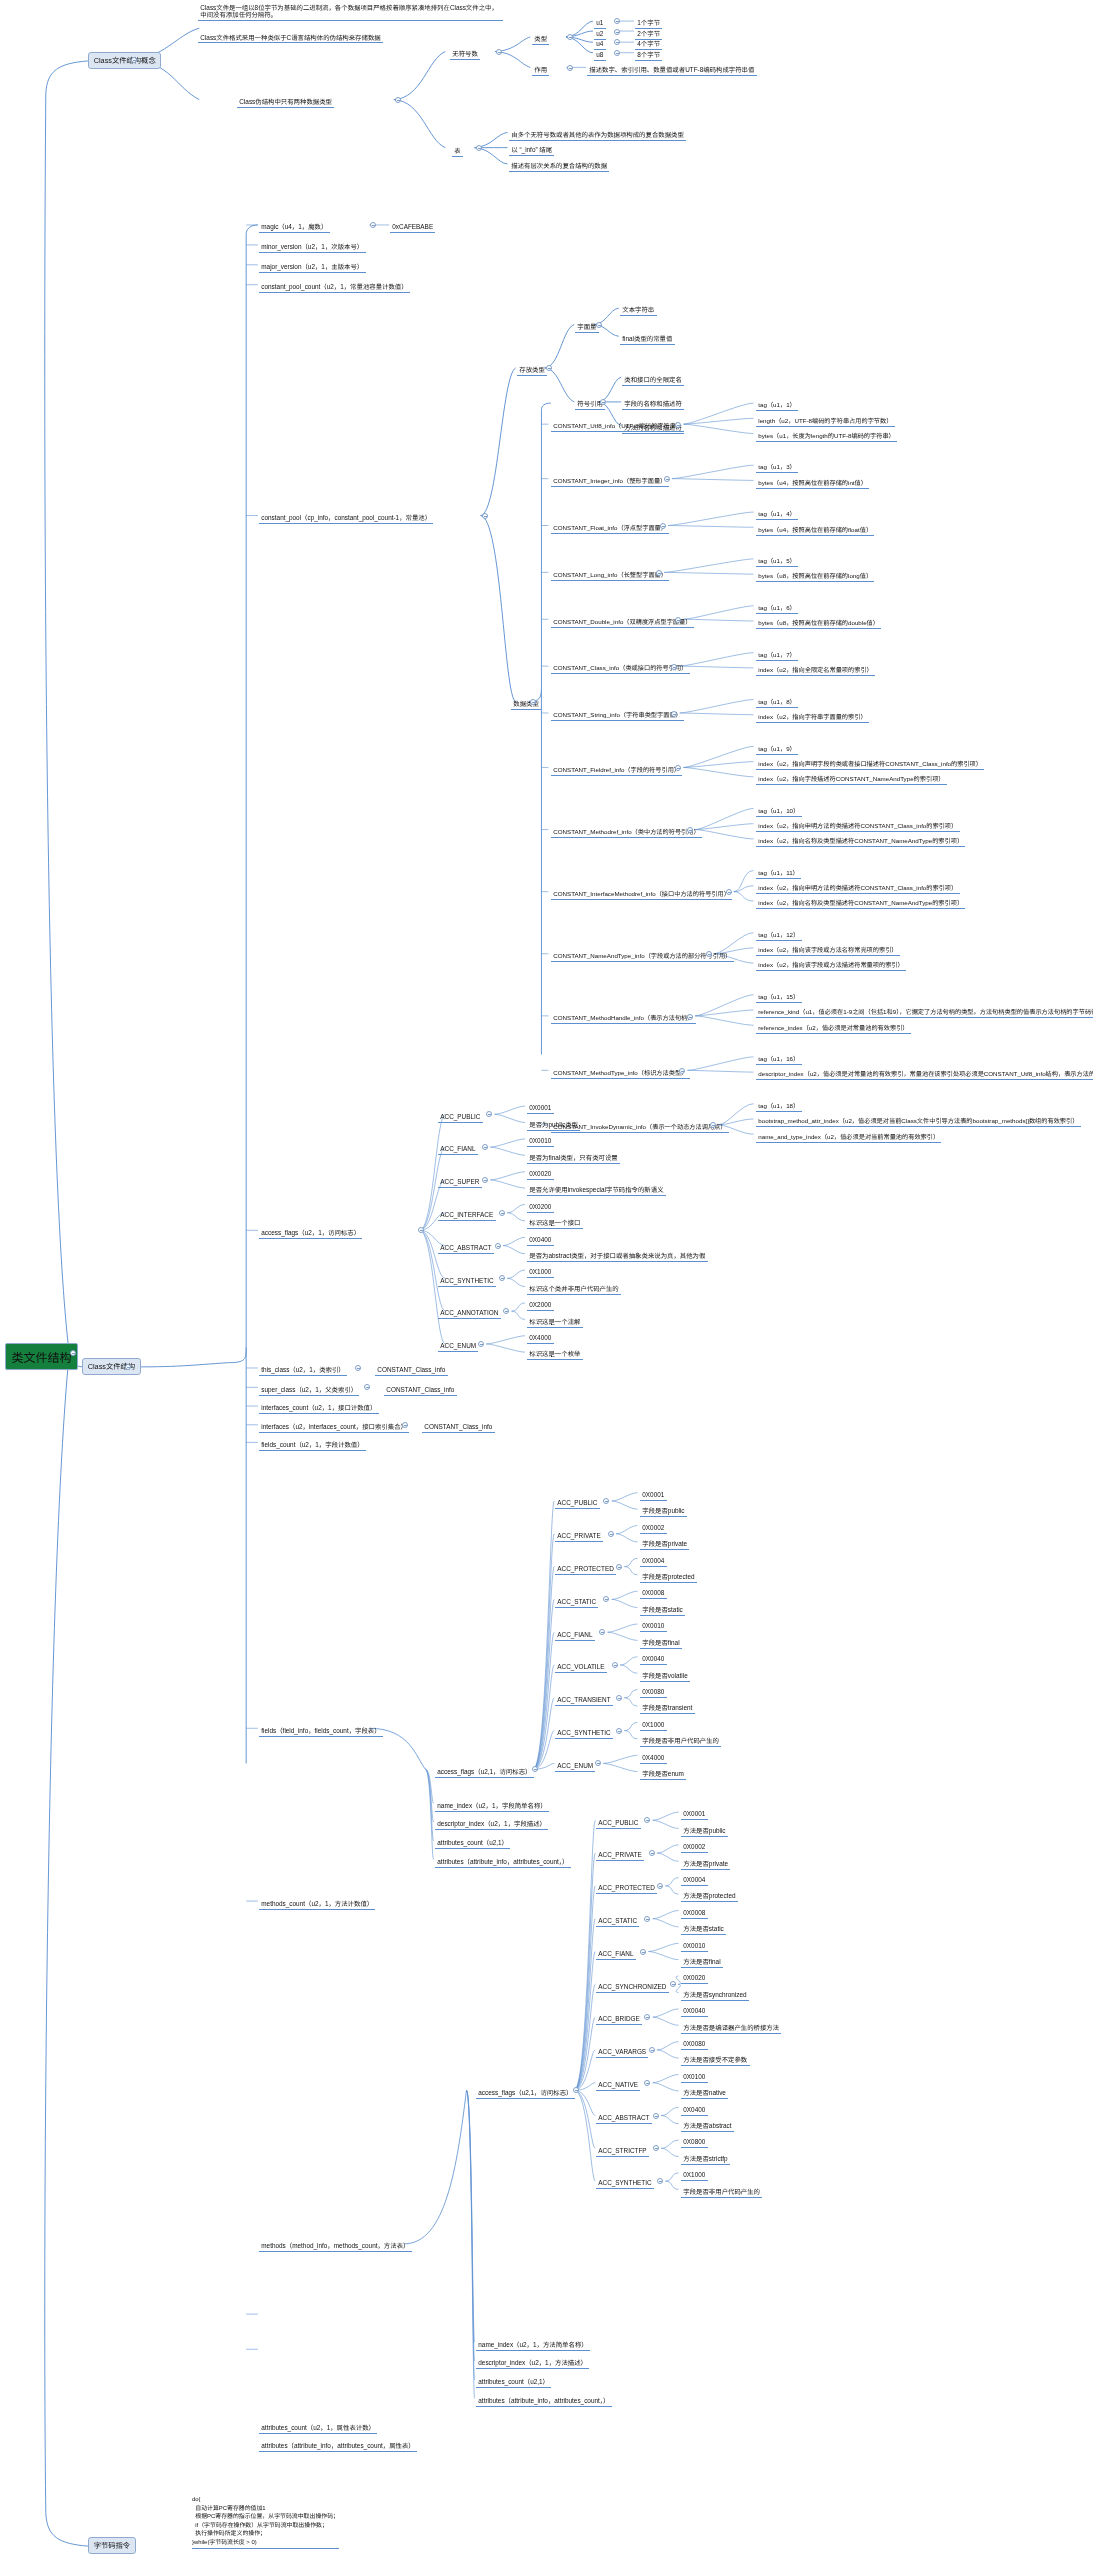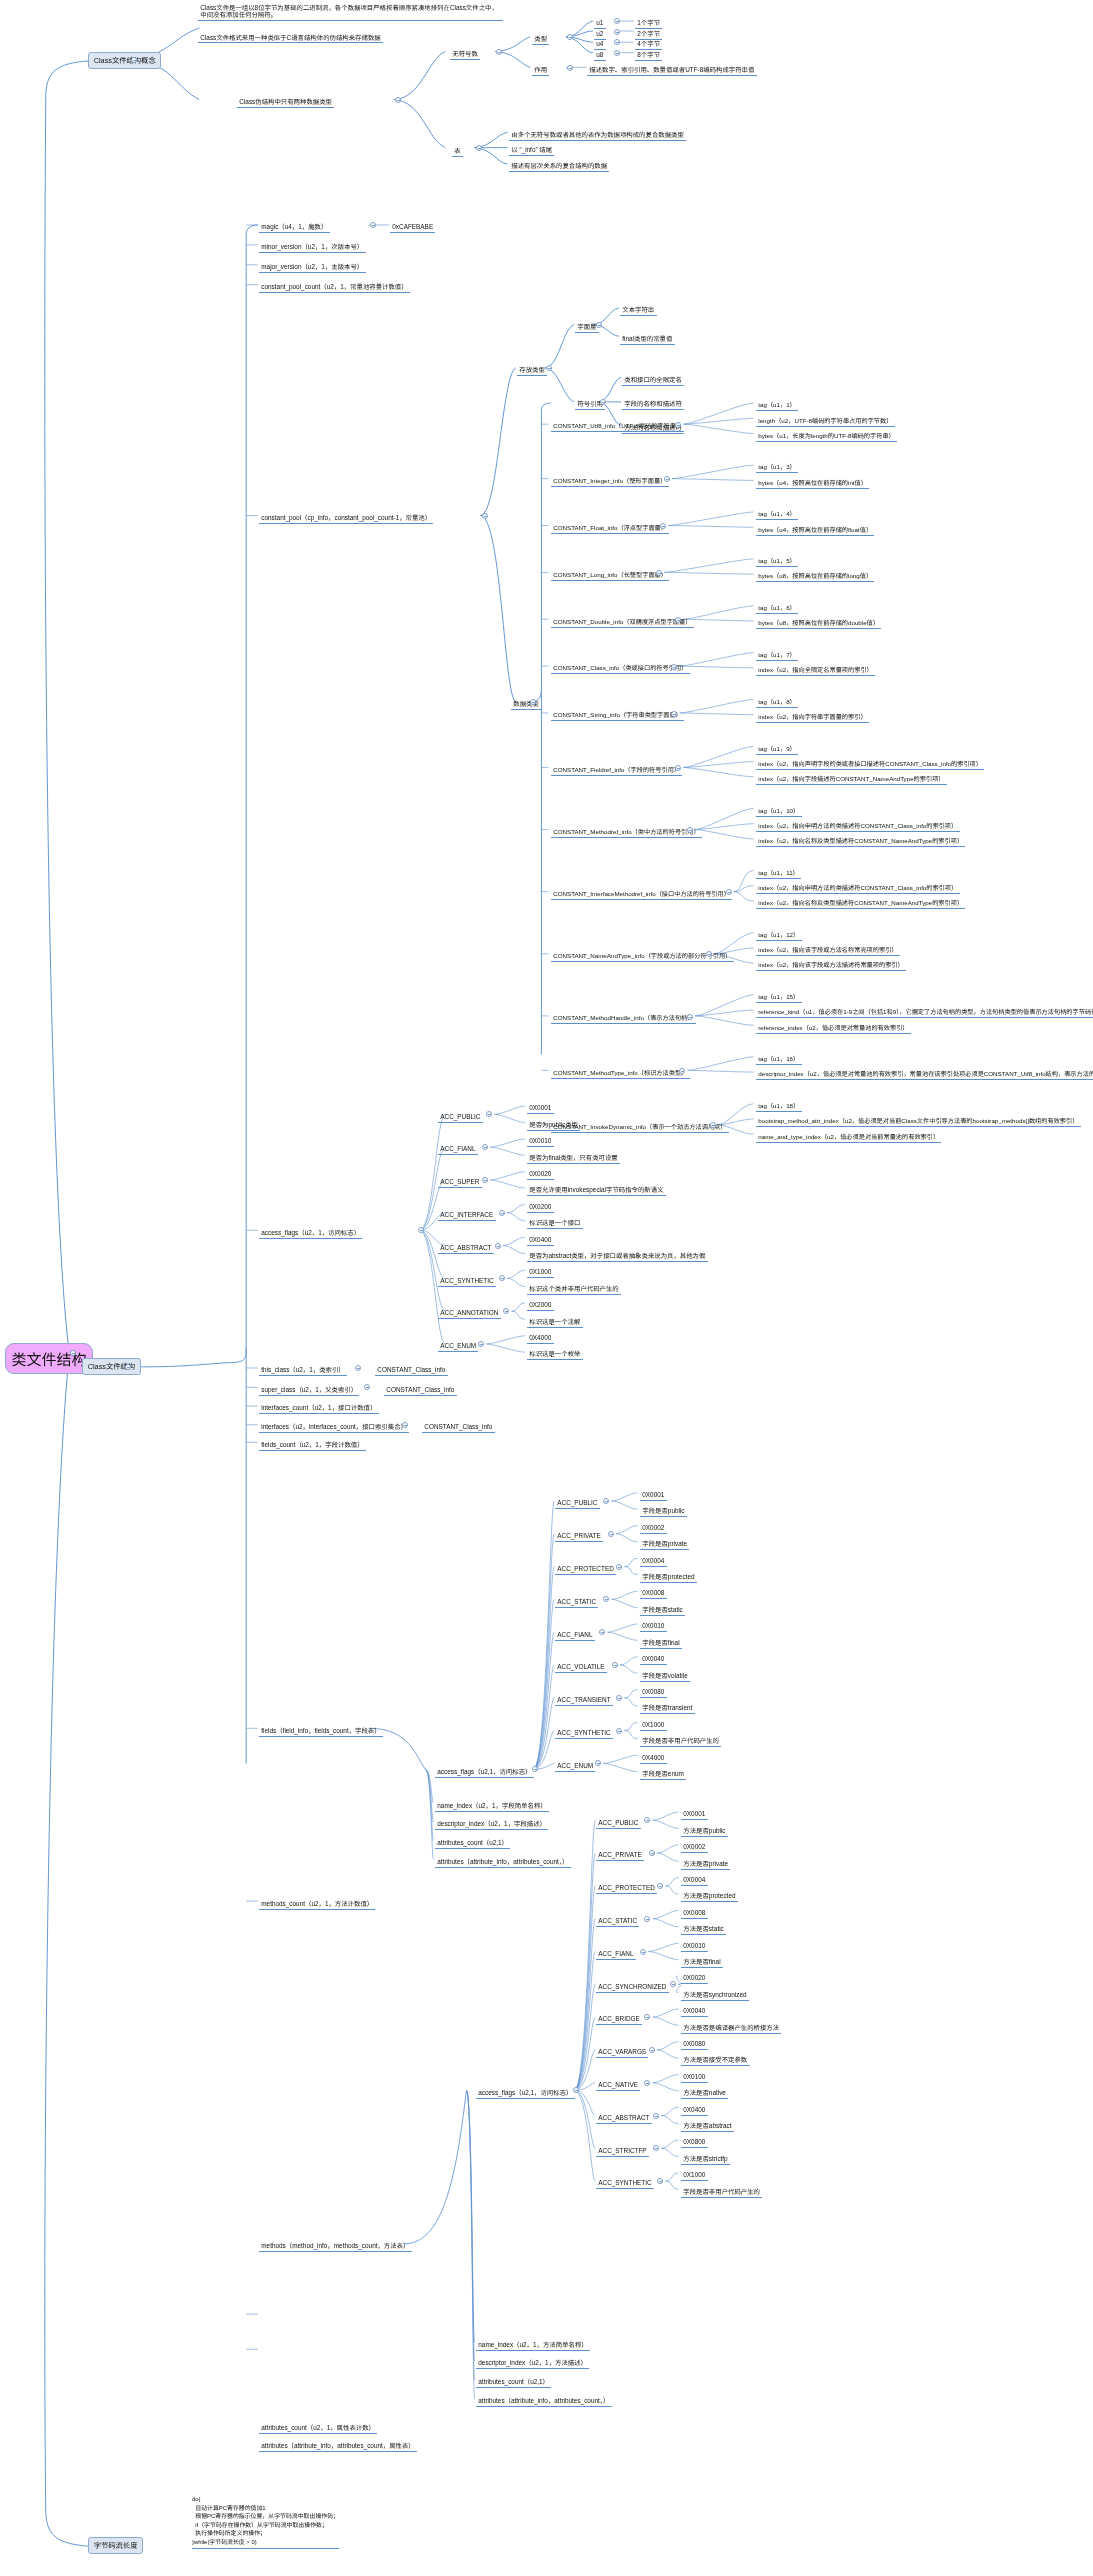--- a/index.html
+++ b/index.html
@@ -38,25 +38,25 @@
     background:transparent;
   }
   .topic.wrap{white-space:normal;}
   .t10{font-size:6.2px;}
   .t11{font-size:6.4px;}
 
   
   .rootbox{
     position:absolute;
     z-index:4;
-    background:#f0abfc;
+    background:#15803d;
     border:0.6px solid #8faad0;
-    border-radius:9px;
+    border-radius:2px;
     padding:4.1px 5.9px;
-    font-size:15px;
+    font-size:12px;
     color:#111;
     white-space:nowrap;
     box-shadow:0 0.6px 0.6px rgba(0,0,0,.05);
   }
   .l1box{
     position:absolute;
     z-index:4;
     background:#dce6f2;
     border:0.6px solid #8faad0;
     border-radius:2.9px;
@@ -322,21 +322,21 @@
 
   <div class="rootbox" style="left:4.7px;top:1343px;">类文件结构</div>
   <div class="handle" style="left:70px;top:1350px;"></div>
 
   <div class="l1box" style="left:88px;top:52px;">Class文件结构概念</div>
   <div class="handle" style="left:131px;top:57px;"></div>
 
   <div class="l1box" style="left:82px;top:1358px;">Class文件结构</div>
   <div class="handle" style="left:125px;top:1364px;"></div>
 
-  <div class="l1box" style="left:88px;top:2537px;">字节码流长度</div>
+  <div class="l1box" style="left:88px;top:2537px;">字节码指令</div>
 
   <div class="node" style="left:198px;top:3.5px;width:305px;">
     <span class="topic wrap t11">Class文件是一组以8位字节为基础的二进制流，各个数据项目严格按着顺序紧凑地排列在Class文件之中，中间没有添加任何分隔符。</span>
   </div>
   <div class="node" style="left:198px;top:30.5px;">
     <span class="topic t11">Class文件格式采用一种类似于C语言结构体的伪结构来存储数据</span>
   </div>
 
   <div class="node" style="left:237px;top:95px;">
     <span class="topic t11">Class伪结构中只有两种数据类型</span>

